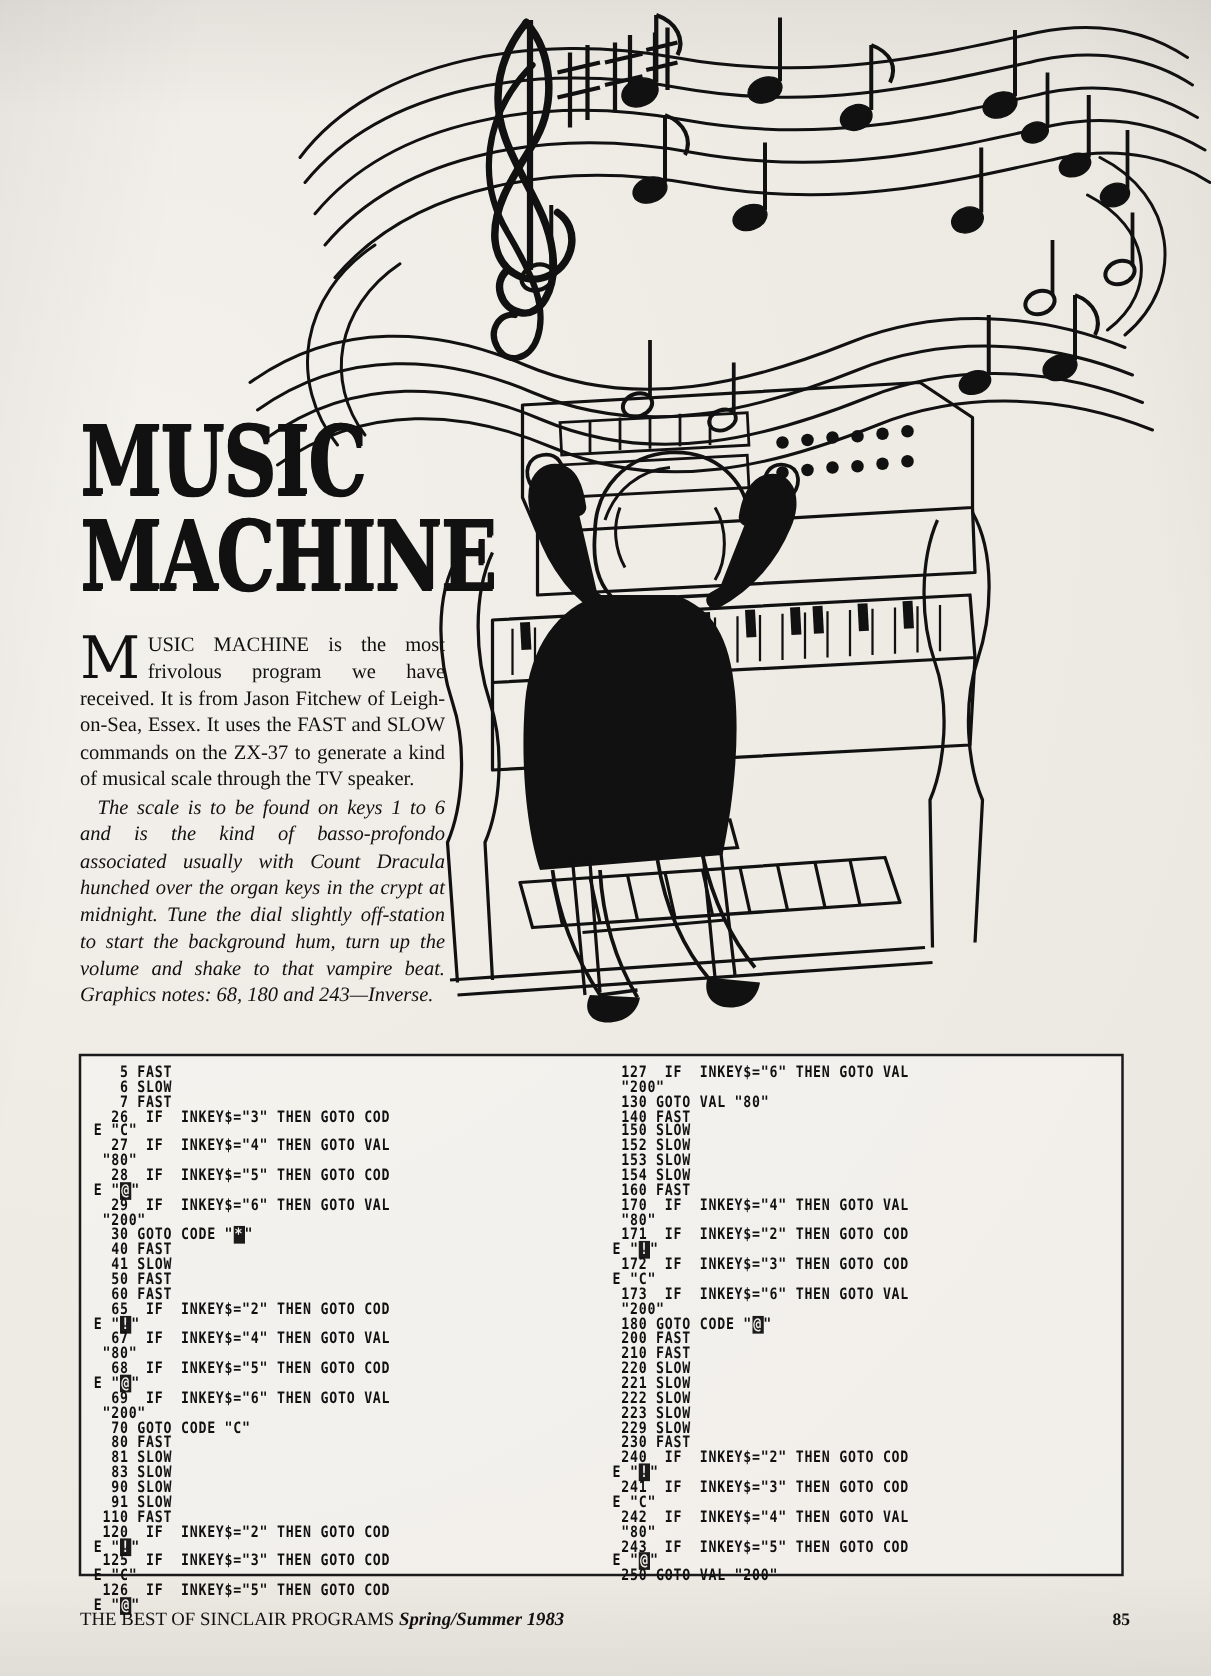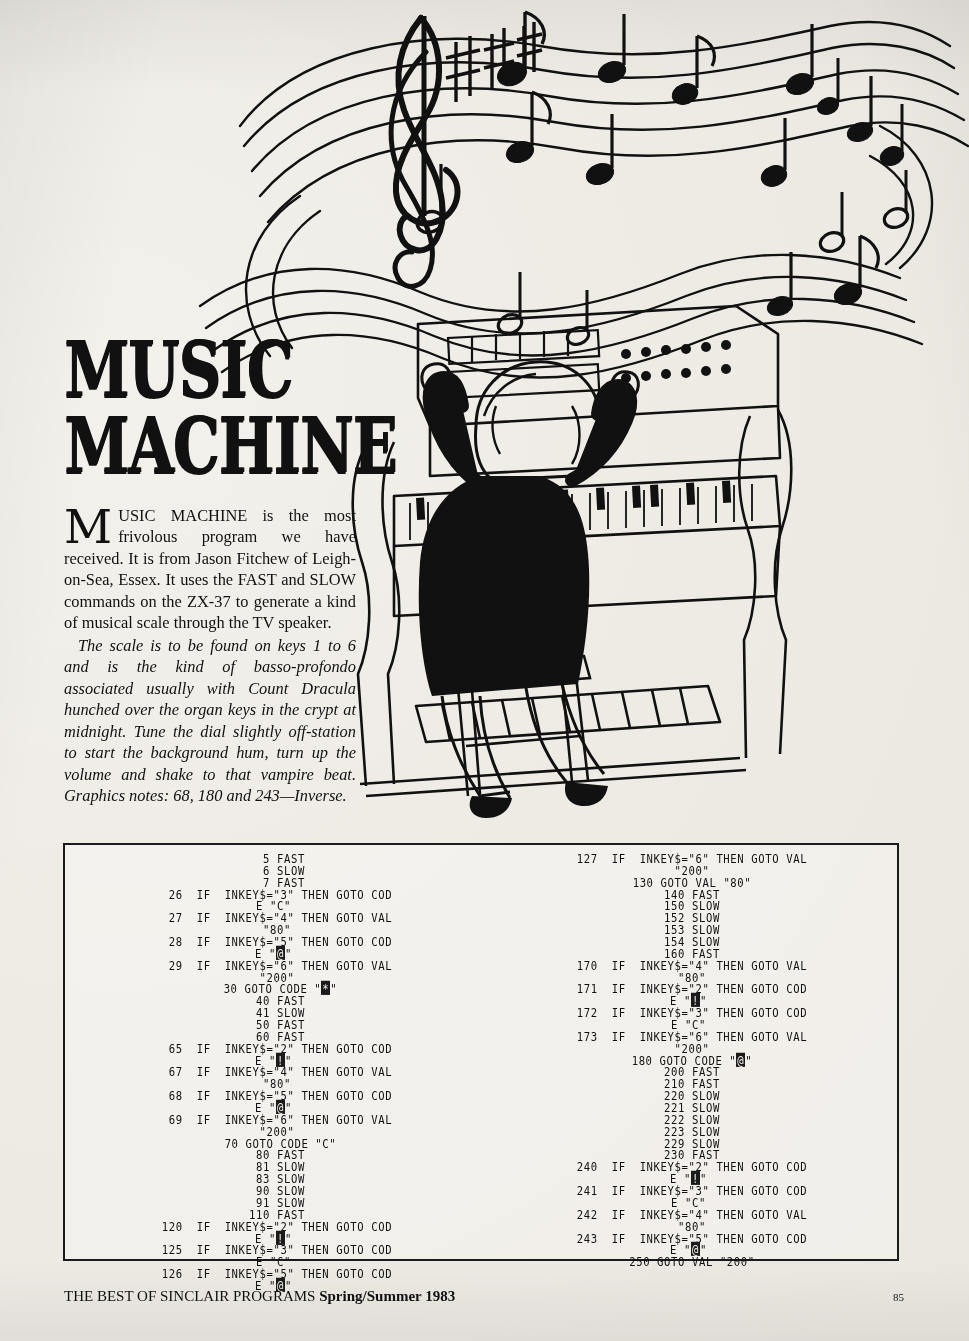--- a/index.html
+++ b/index.html
@@ -101,22 +101,21 @@
     gap: 18px;
   }
   .listing-col {
     flex: 1 1 50%;
     font-family: "DejaVu Sans Mono", monospace;
     font-size: 10.6px;
     line-height: 1.12;
     letter-spacing: 0.6px;
     color: #111;
     white-space: pre;
-    font-weight: 400;
-    text-align: center;
+    font-weight: 700;
   }
   .listing-col .ln {
     display: block;
     transform: scaleY(1.18);
     transform-origin: left center;
   }
   .inv {
     background: #1b1b1b;
     color: #efece6;
     padding: 0 1px;
@@ -128,22 +127,22 @@
     left: 64px;
     top: 1288px;
     width: 840px;
     display: flex;
     justify-content: space-between;
     align-items: baseline;
     font-size: 15px;
     color: #111;
   }
   .footer-left { font-family: "Liberation Serif", serif; }
-  .footer-left .ital { font-weight: 600; text-align: center; }
-  .footer-right { font-size: 11px; font-weight: 400; }
+  .footer-left .ital { font-style: italic; font-weight: 600; text-align: center; }
+  .footer-right { font-size: 14px; font-weight: 700; }
 </style>
 </head>
 <body>
 
 <div class="page">
   <div class="paper-noise"></div>
 
   <div class="illustration">
     <svg viewBox="0 0 790 840" width="790" height="840" xmlns="http://www.w3.org/2000/svg">
       <g fill="none" stroke="#111" stroke-width="2.4" stroke-linecap="round" stroke-linejoin="round">

